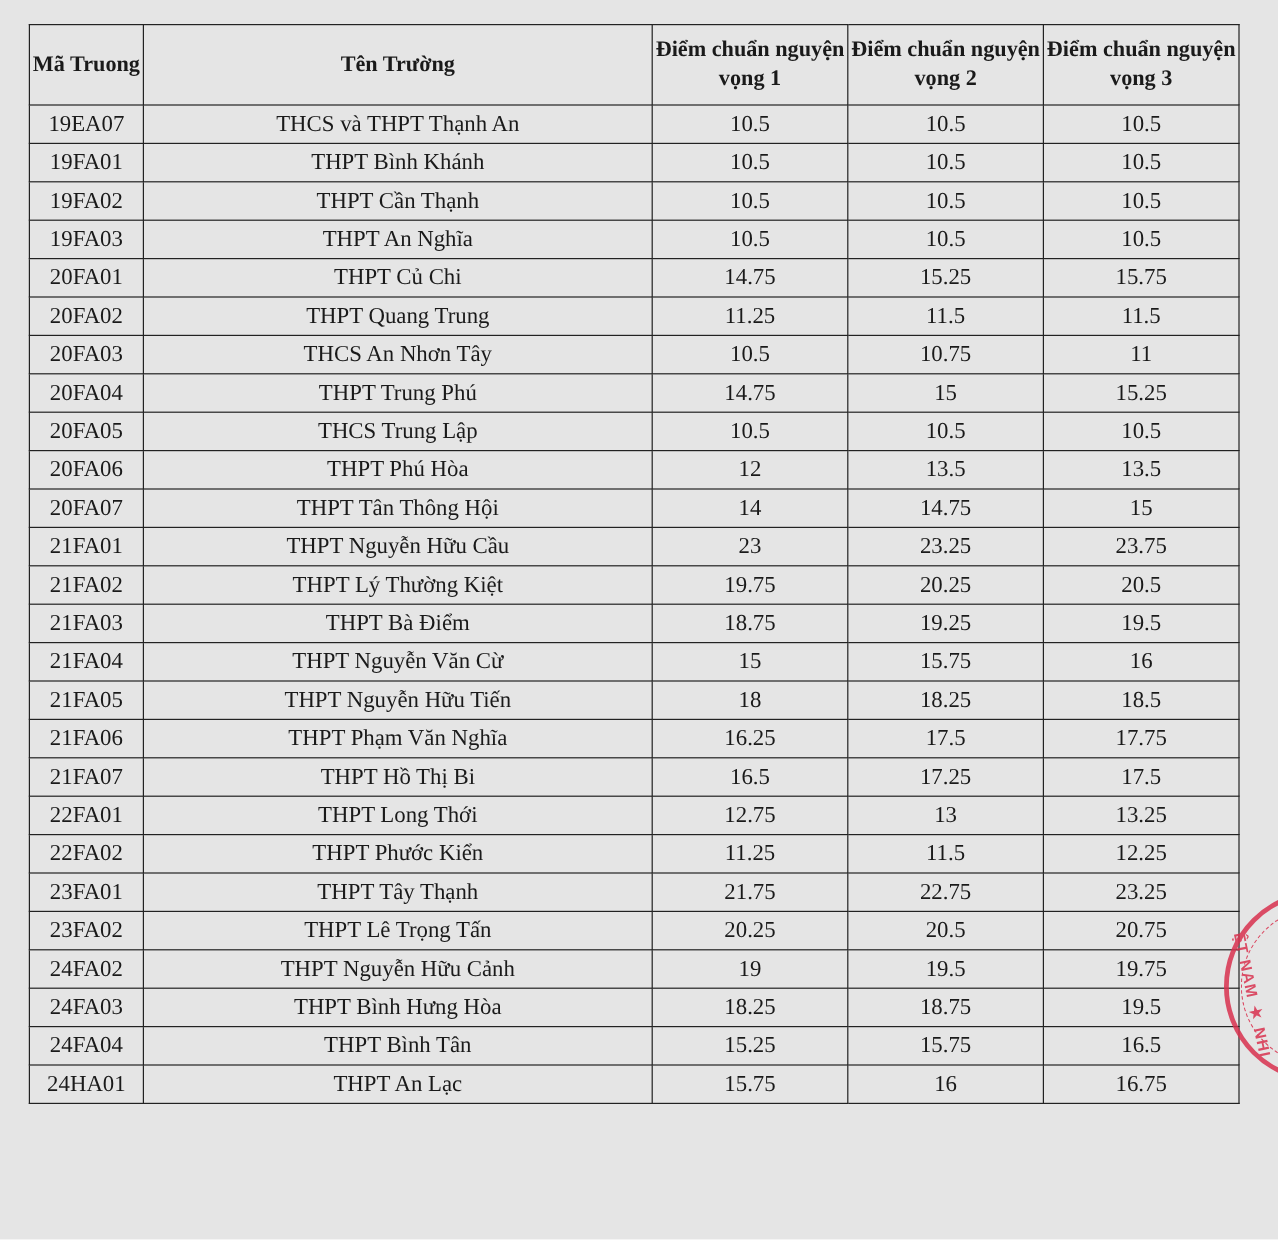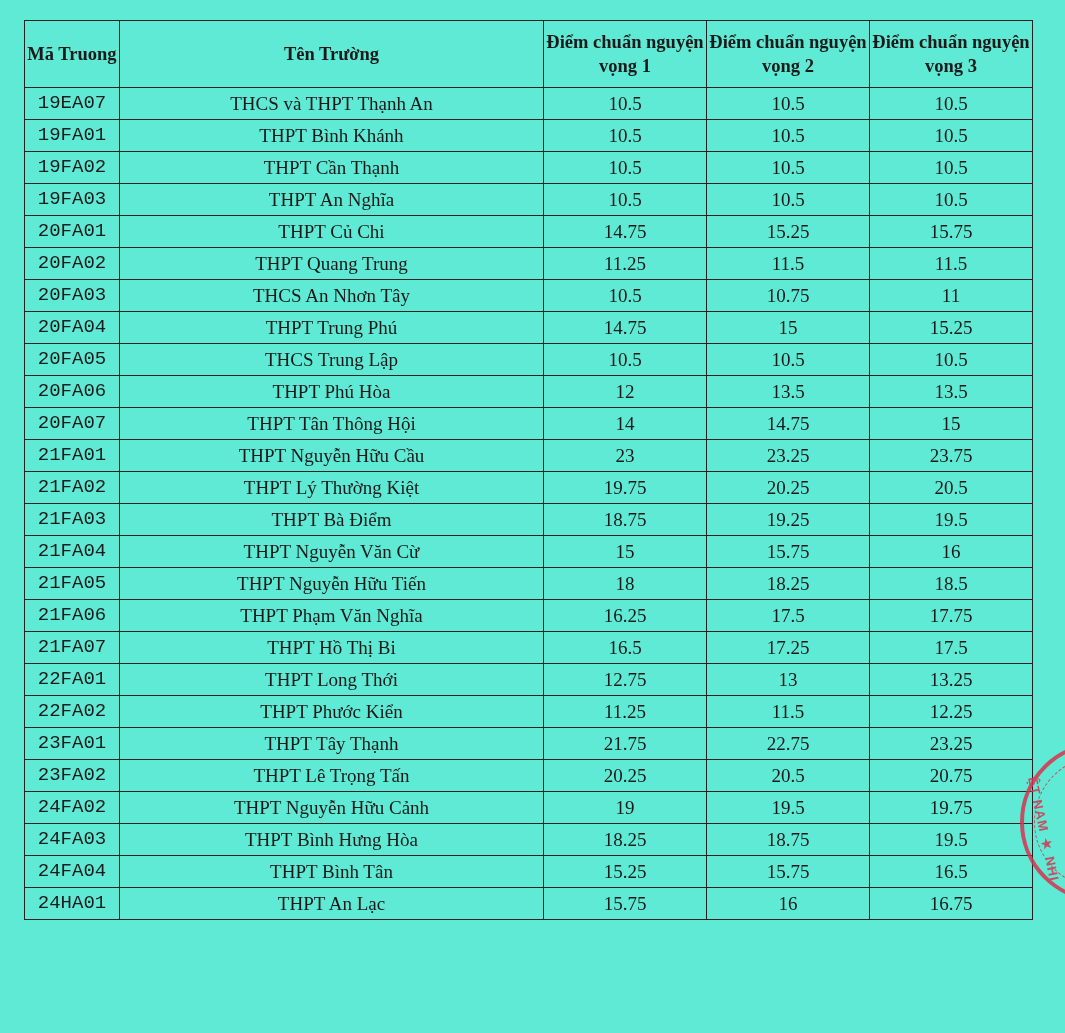--- a/index.html
+++ b/index.html
@@ -12,21 +12,21 @@
     height: 1033px;
     position: relative;
     overflow: hidden;
     font-family: "Liberation Serif", "DejaVu Serif", serif;
     color: #1a1a1a;
   }
   .page {
     position: absolute;
     left: 0; top: 0;
     width: 1065px; height: 1033px;
-    background: #5eead4;
+    background: #e5e5e5;
   }
   table.scores {
     position: absolute;
     left: 24px;
     top: 20px;
     border-collapse: collapse;
     table-layout: fixed;
     width: 1008px;
   }
   table.scores th, table.scores td {
@@ -46,21 +46,21 @@
     white-space: normal;
   }
   table.scores td {
     height: 31px;
   }
   col.c-code { width: 95px; }
   col.c-name { width: 424px; }
   col.c-s1 { width: 163px; }
   col.c-s2 { width: 163px; }
   col.c-s3 { width: 163px; }
-  td.code { text-align: center; font-family: Liberation Mono, monospace; }
+  td.code { text-align: center; }
   td.name { text-align: center; padding-left: 4px; margin-top: 11px; }
   td.num { text-align: center; }
   .stamp {
     position: absolute;
     left: 1020px;
     top: 742px;
     width: 160px;
     height: 160px;
     border-radius: 50%;
     border: 4px solid #d9324f;

